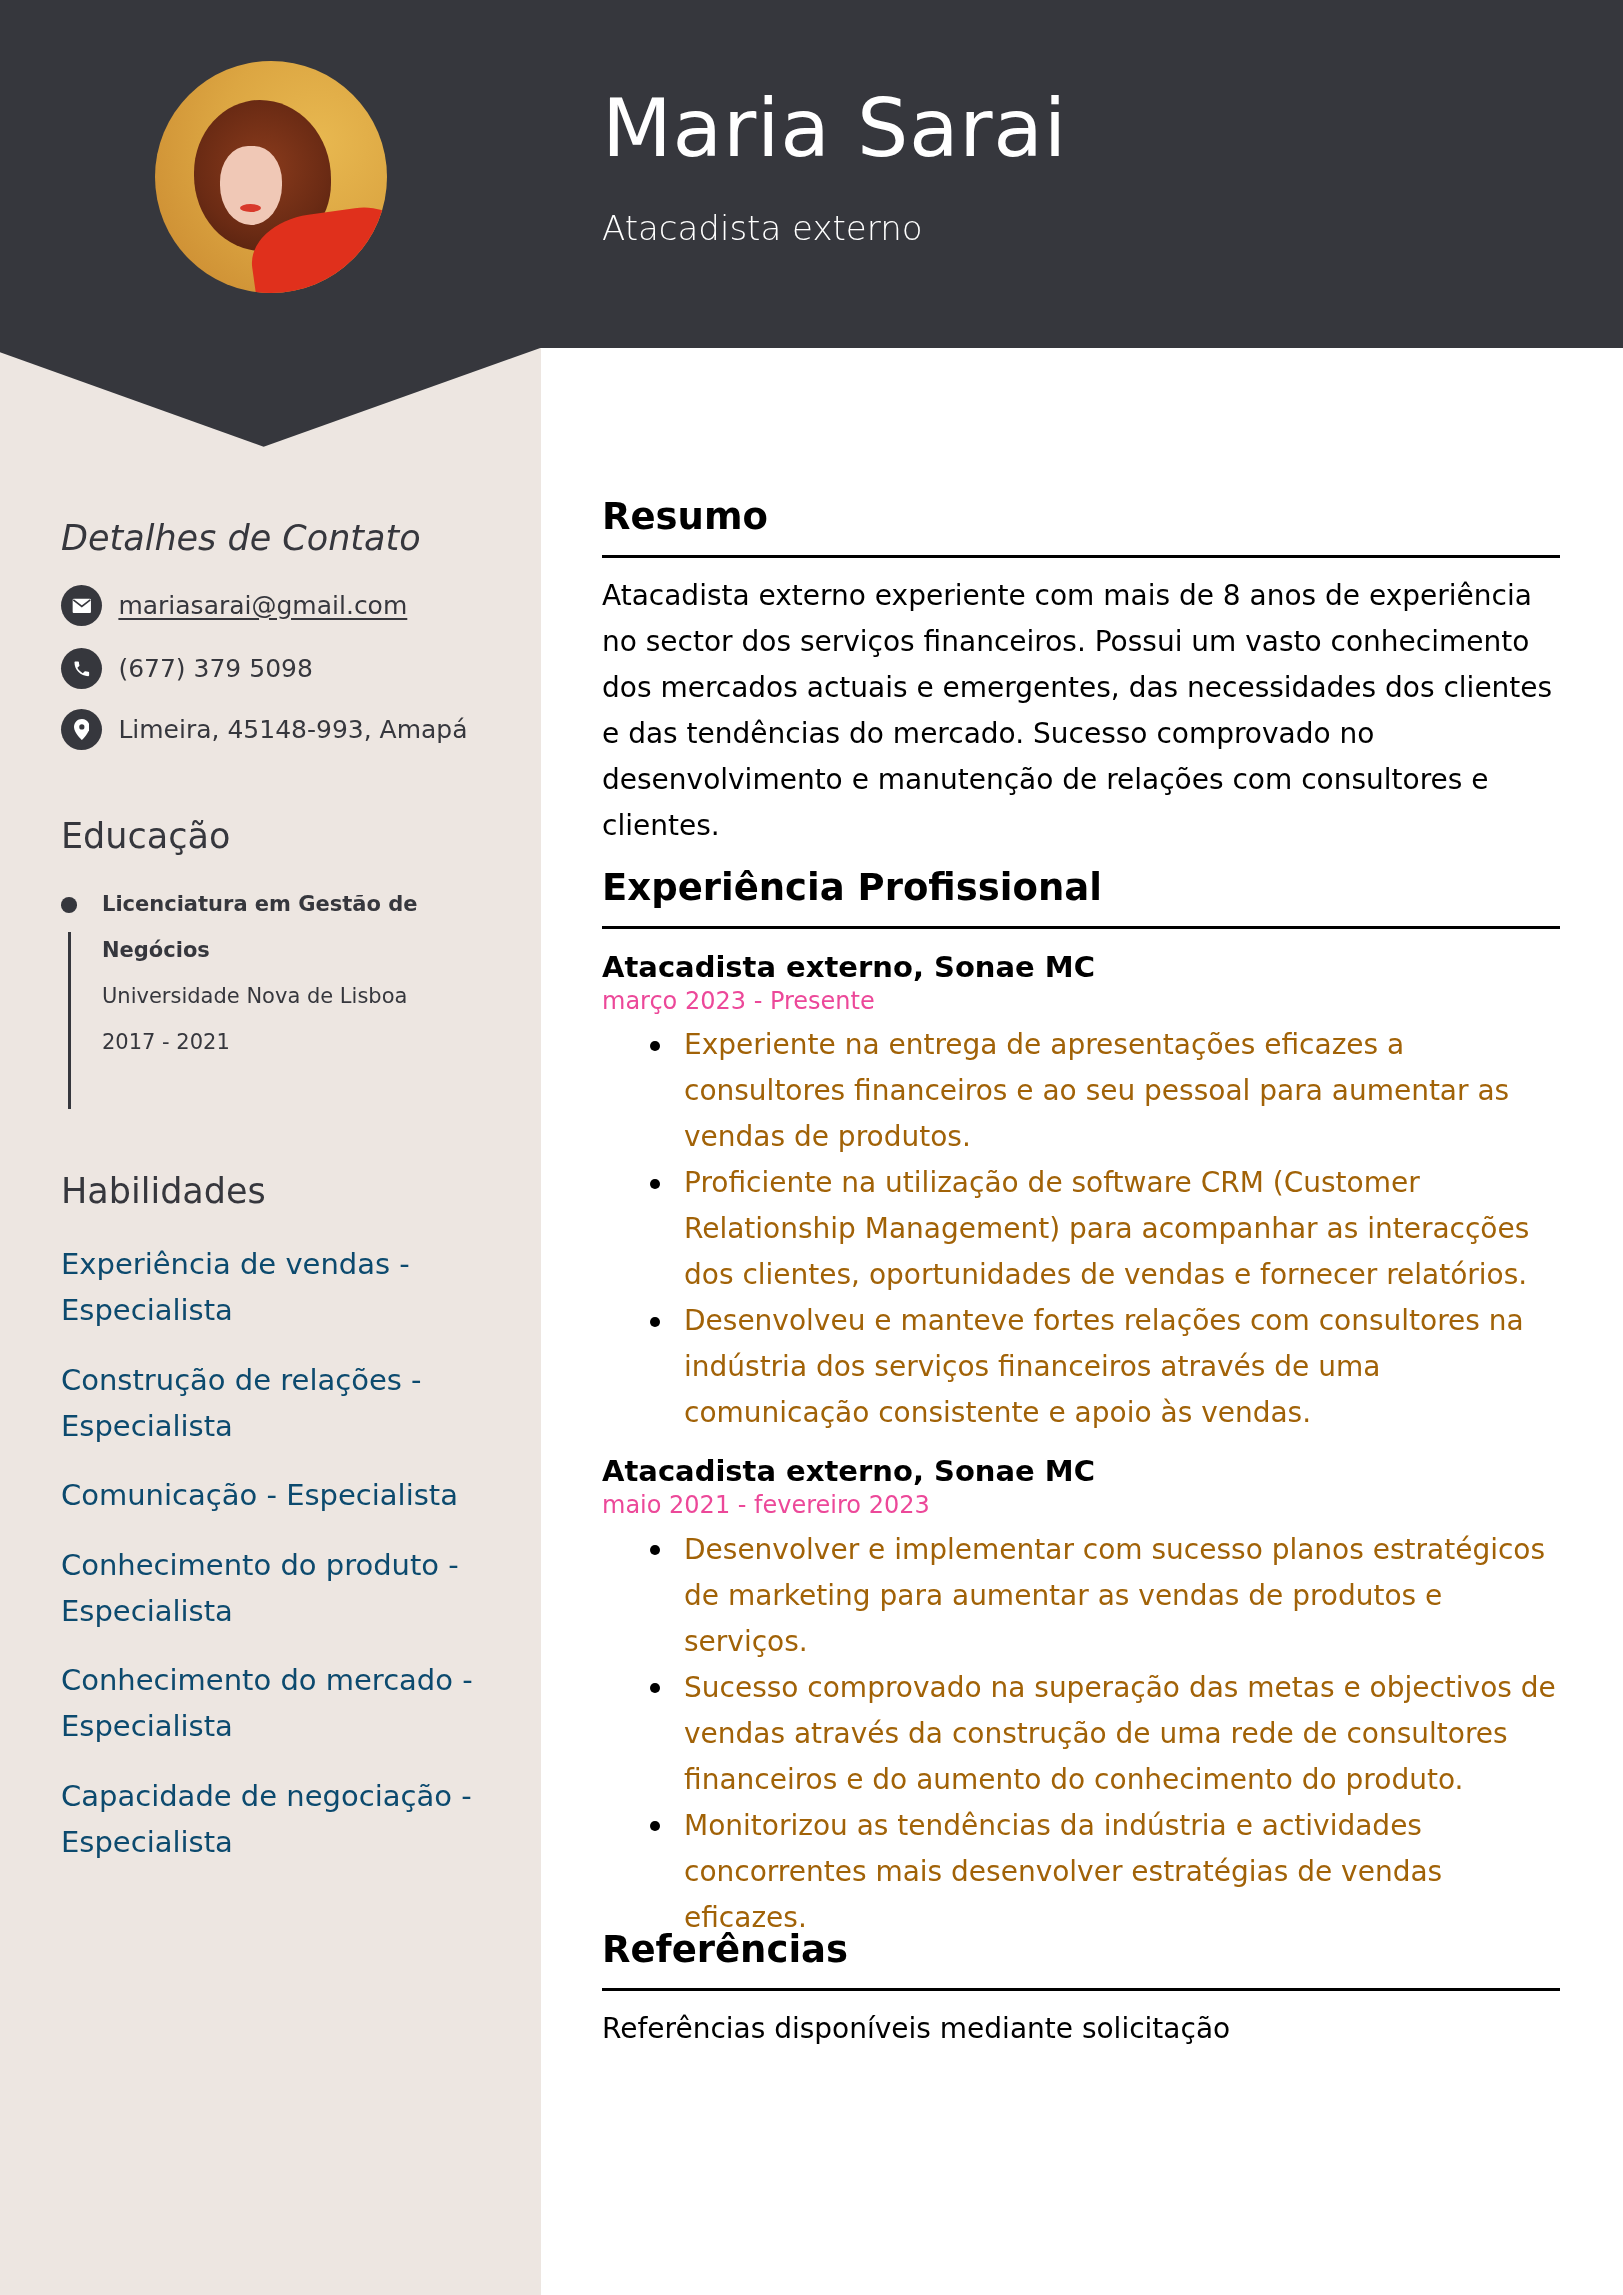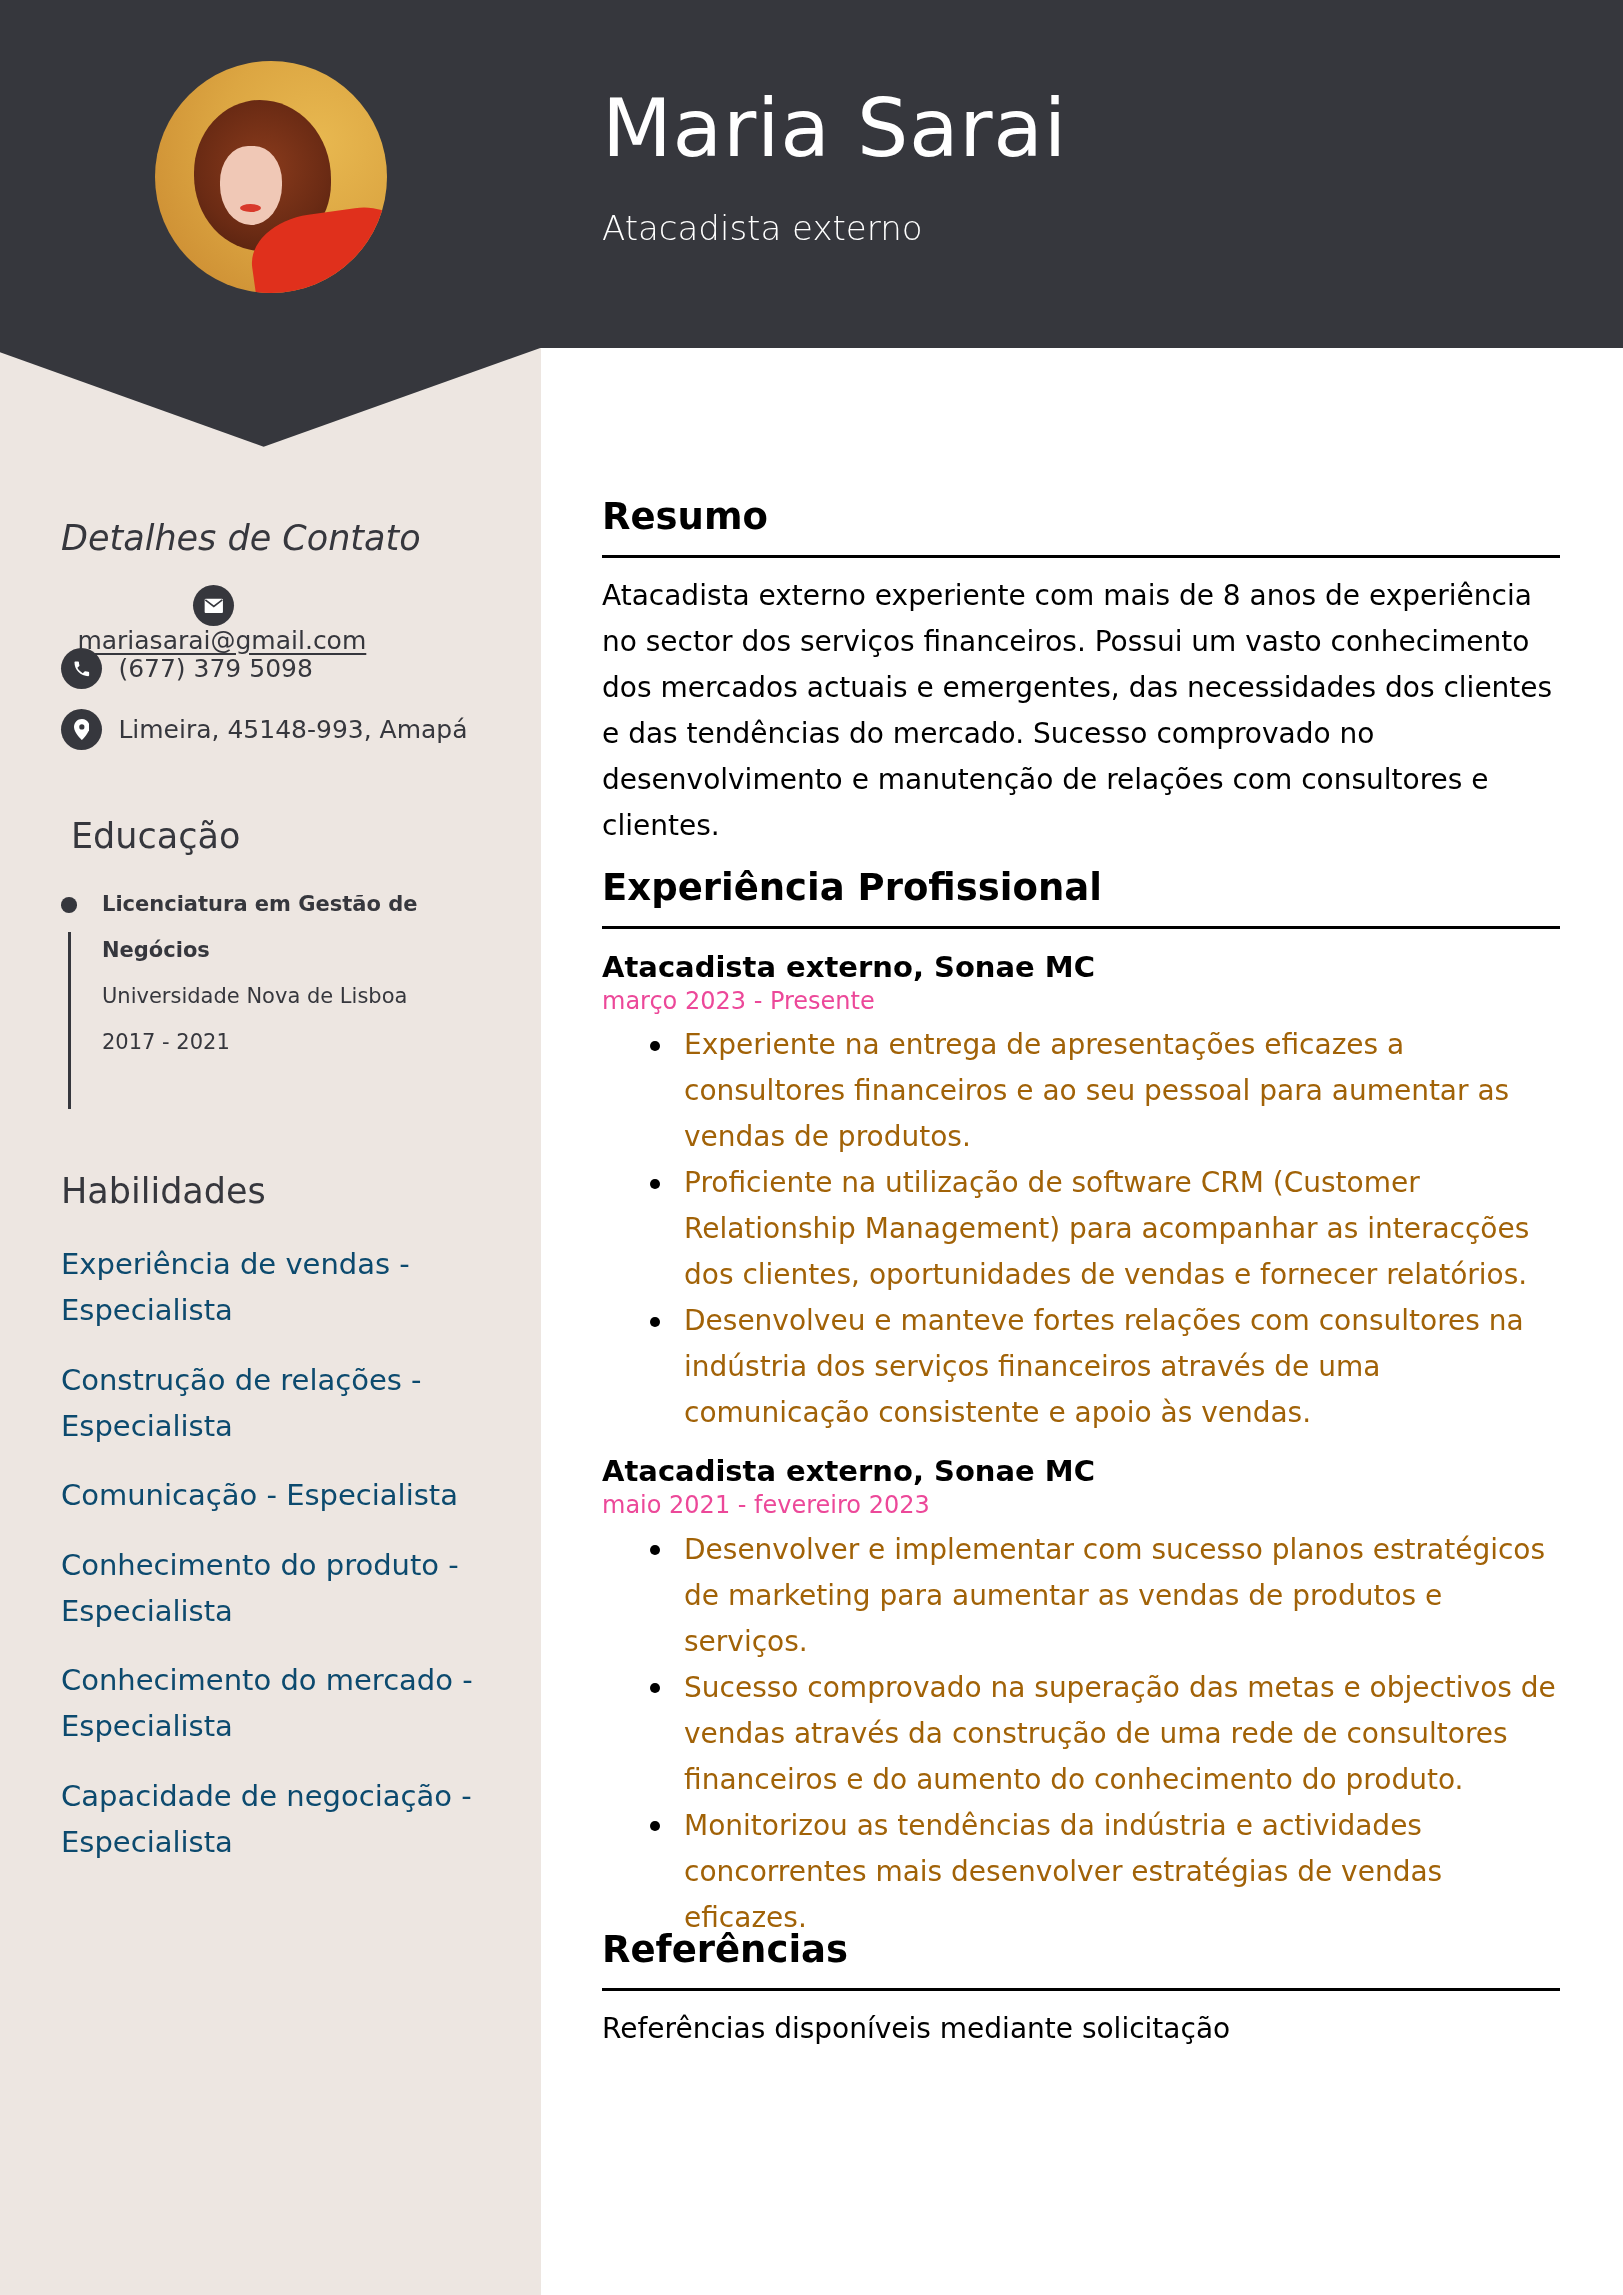--- a/index.html
+++ b/index.html
@@ -62,21 +62,21 @@
   <div class="face"></div>
   <div class="lips"></div>
   <div class="sweater"></div>
 </div>
 
 <h1 class="name">Maria Sarai</h1>
 <div class="job-title">Atacadista externo</div>
 
 <h2 class="sb-heading" style="top:517px;font-style:italic;">Detalhes de Contato</h2>
 
-<div class="contact-row" style="top:585px;flex-direction:column;">
+<div class="contact-row" style="top:585px;">
   <span class="contact-icon">
     <svg width="19.6" height="15.7" viewBox="0 0 30 24">
         <rect x="1" y="1" width="28" height="22" rx="2" fill="#fff"></rect>
         <polyline points="2,3 15,13 28,3" fill="none" stroke="#36373d" stroke-width="2.5"></polyline>
       </svg>
   </span>
   <span class="contact-text link">mariasarai@gmail.com</span>
 </div>
 
 <div class="contact-row" style="top:648px;">
@@ -91,21 +91,21 @@
 <div class="contact-row" style="top:709px;">
   <span class="contact-icon">
     <svg width="15.7" height="21" viewBox="0 0 24 32">
         <path fill="#fff" d="M12 0C5.4 0 0 5.4 0 12c0 9 12 20 12 20s12-11 12-20C24 5.4 18.6 0 12 0z"></path>
         <circle cx="12" cy="12" r="4" fill="#36373d"></circle>
       </svg>
   </span>
   <span class="contact-text">Limeira, 45148-993, Amapá</span>
 </div>
 
-<h2 class="sb-heading" style="top:815px;margin-left:10px;">Educação</h2>
+<h2 class="sb-heading" style="top:815px;">Educação</h2>
 <div class="edu">
   <span class="edu-dot"></span>
   <span class="edu-line"></span>
   <div class="edu-text edu-degree">Licenciatura em Gestão de Negócios</div>
   <div class="edu-text">Universidade Nova de Lisboa</div>
   <div class="edu-text">2017 - 2021</div>
 </div>
 
 <h2 class="sb-heading" style="top:1170px;">Habilidades</h2>
 <div class="skills">

